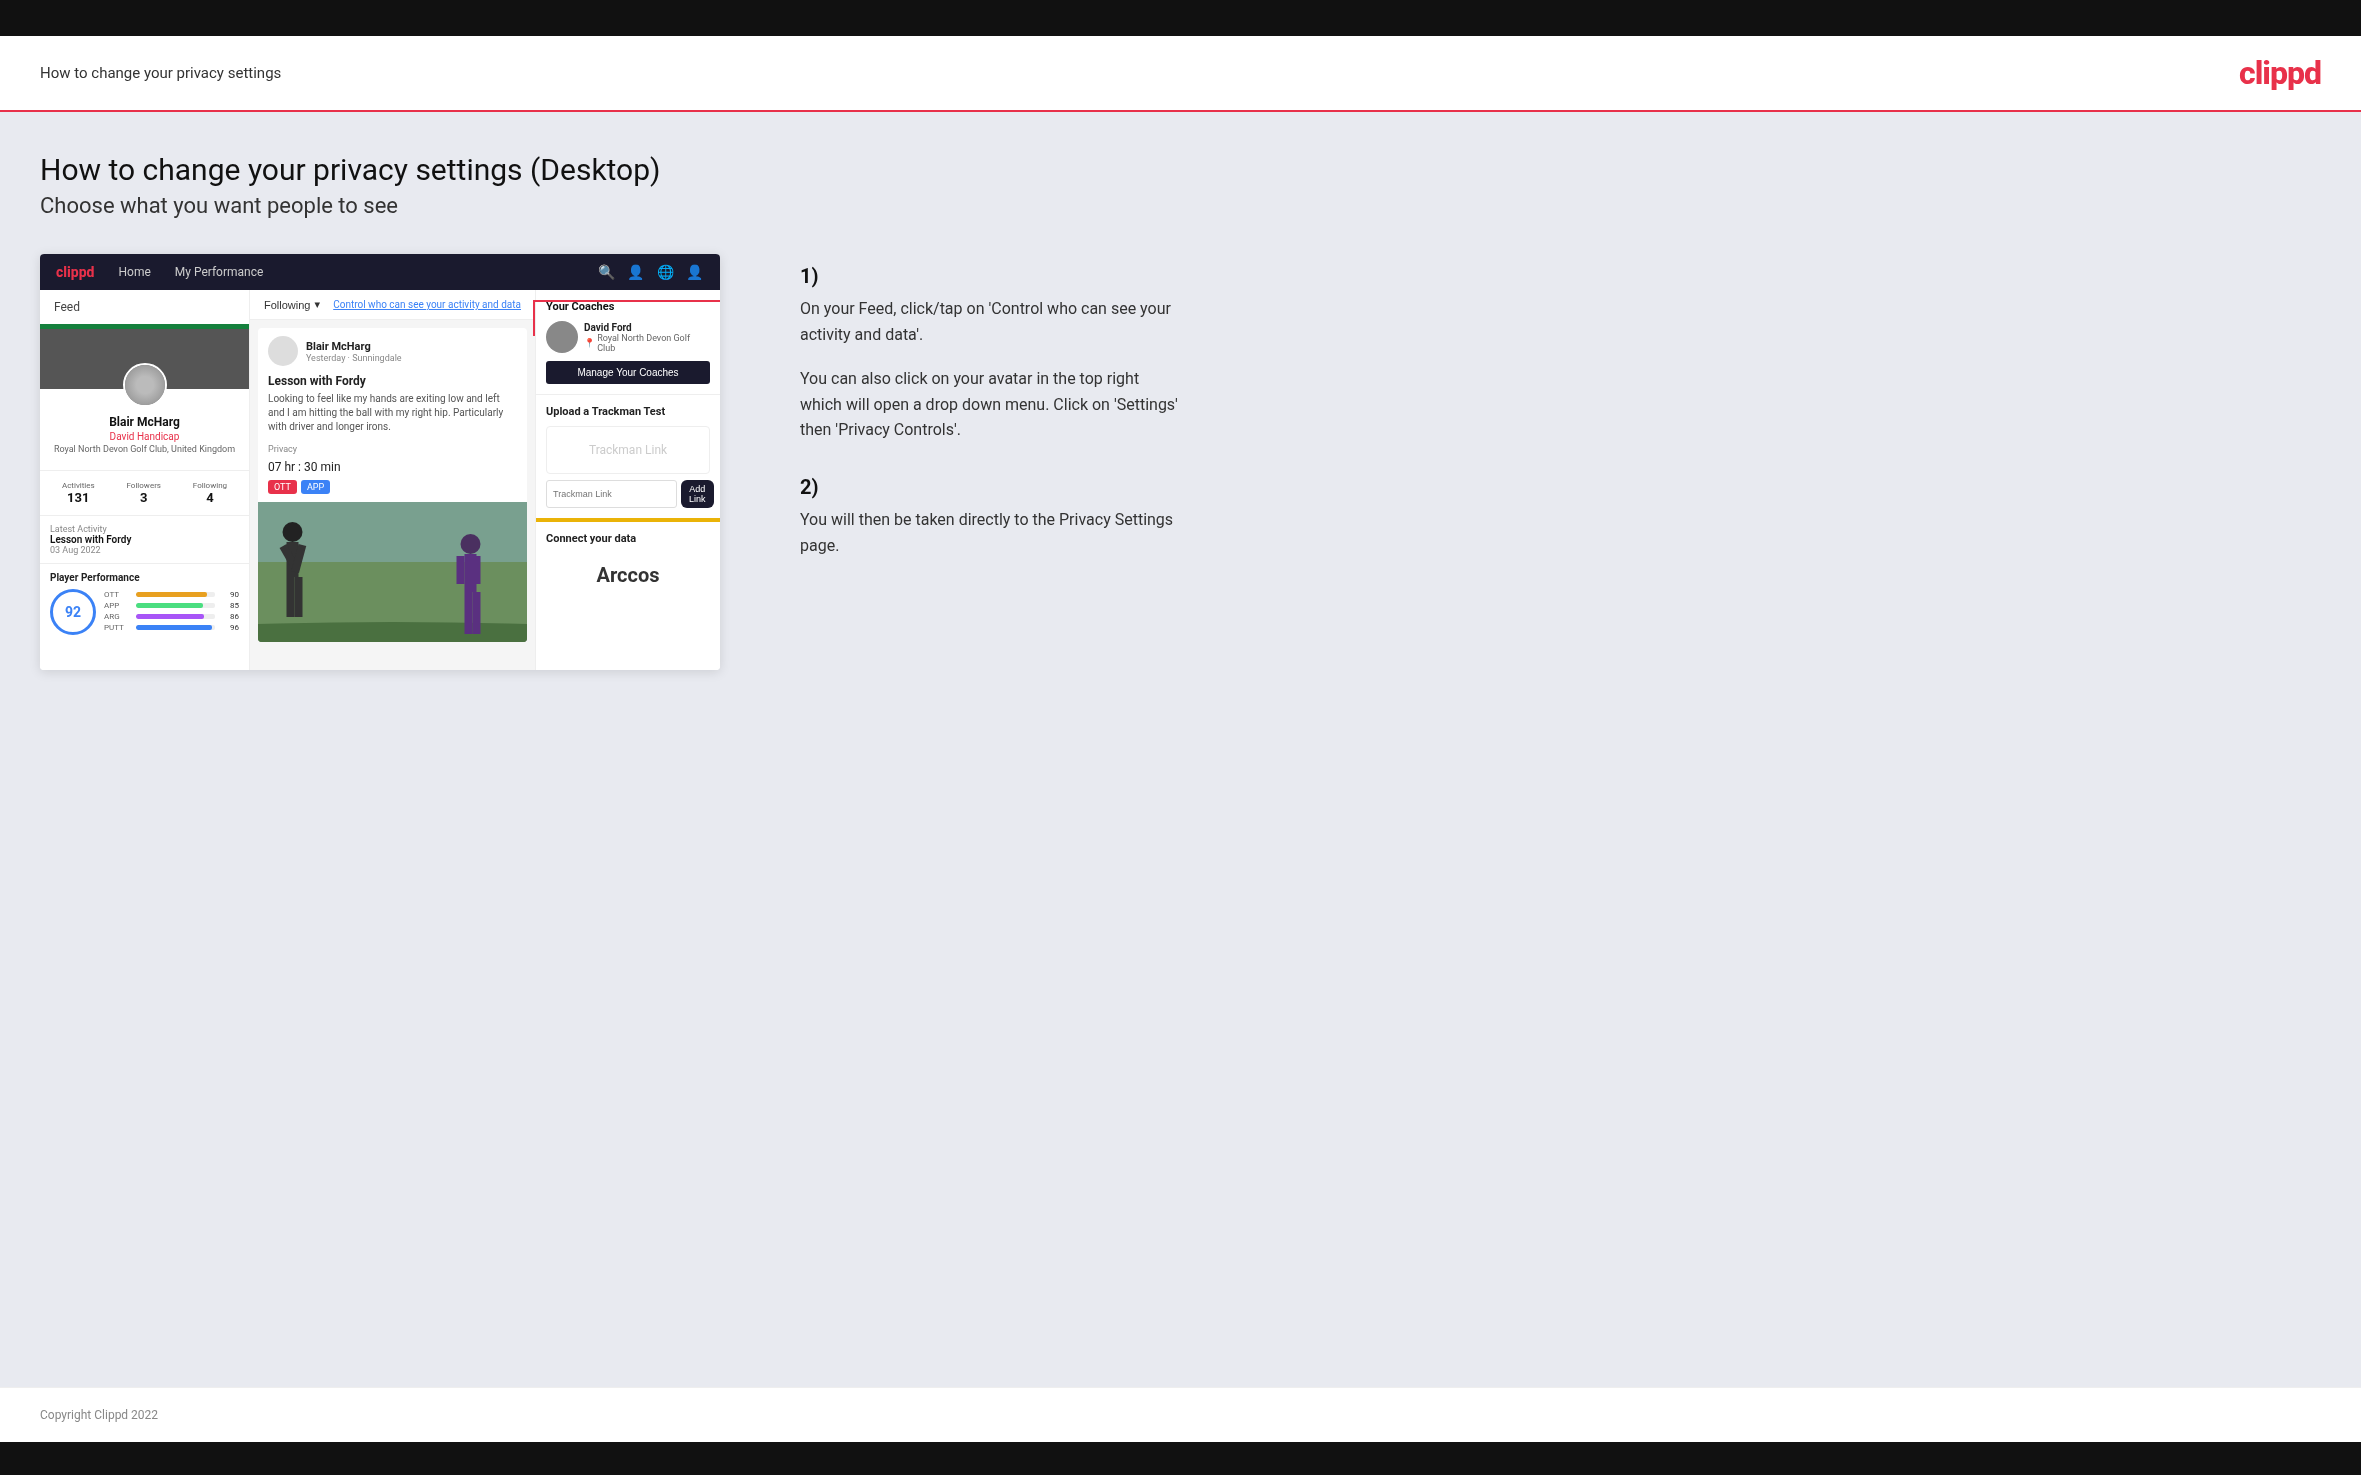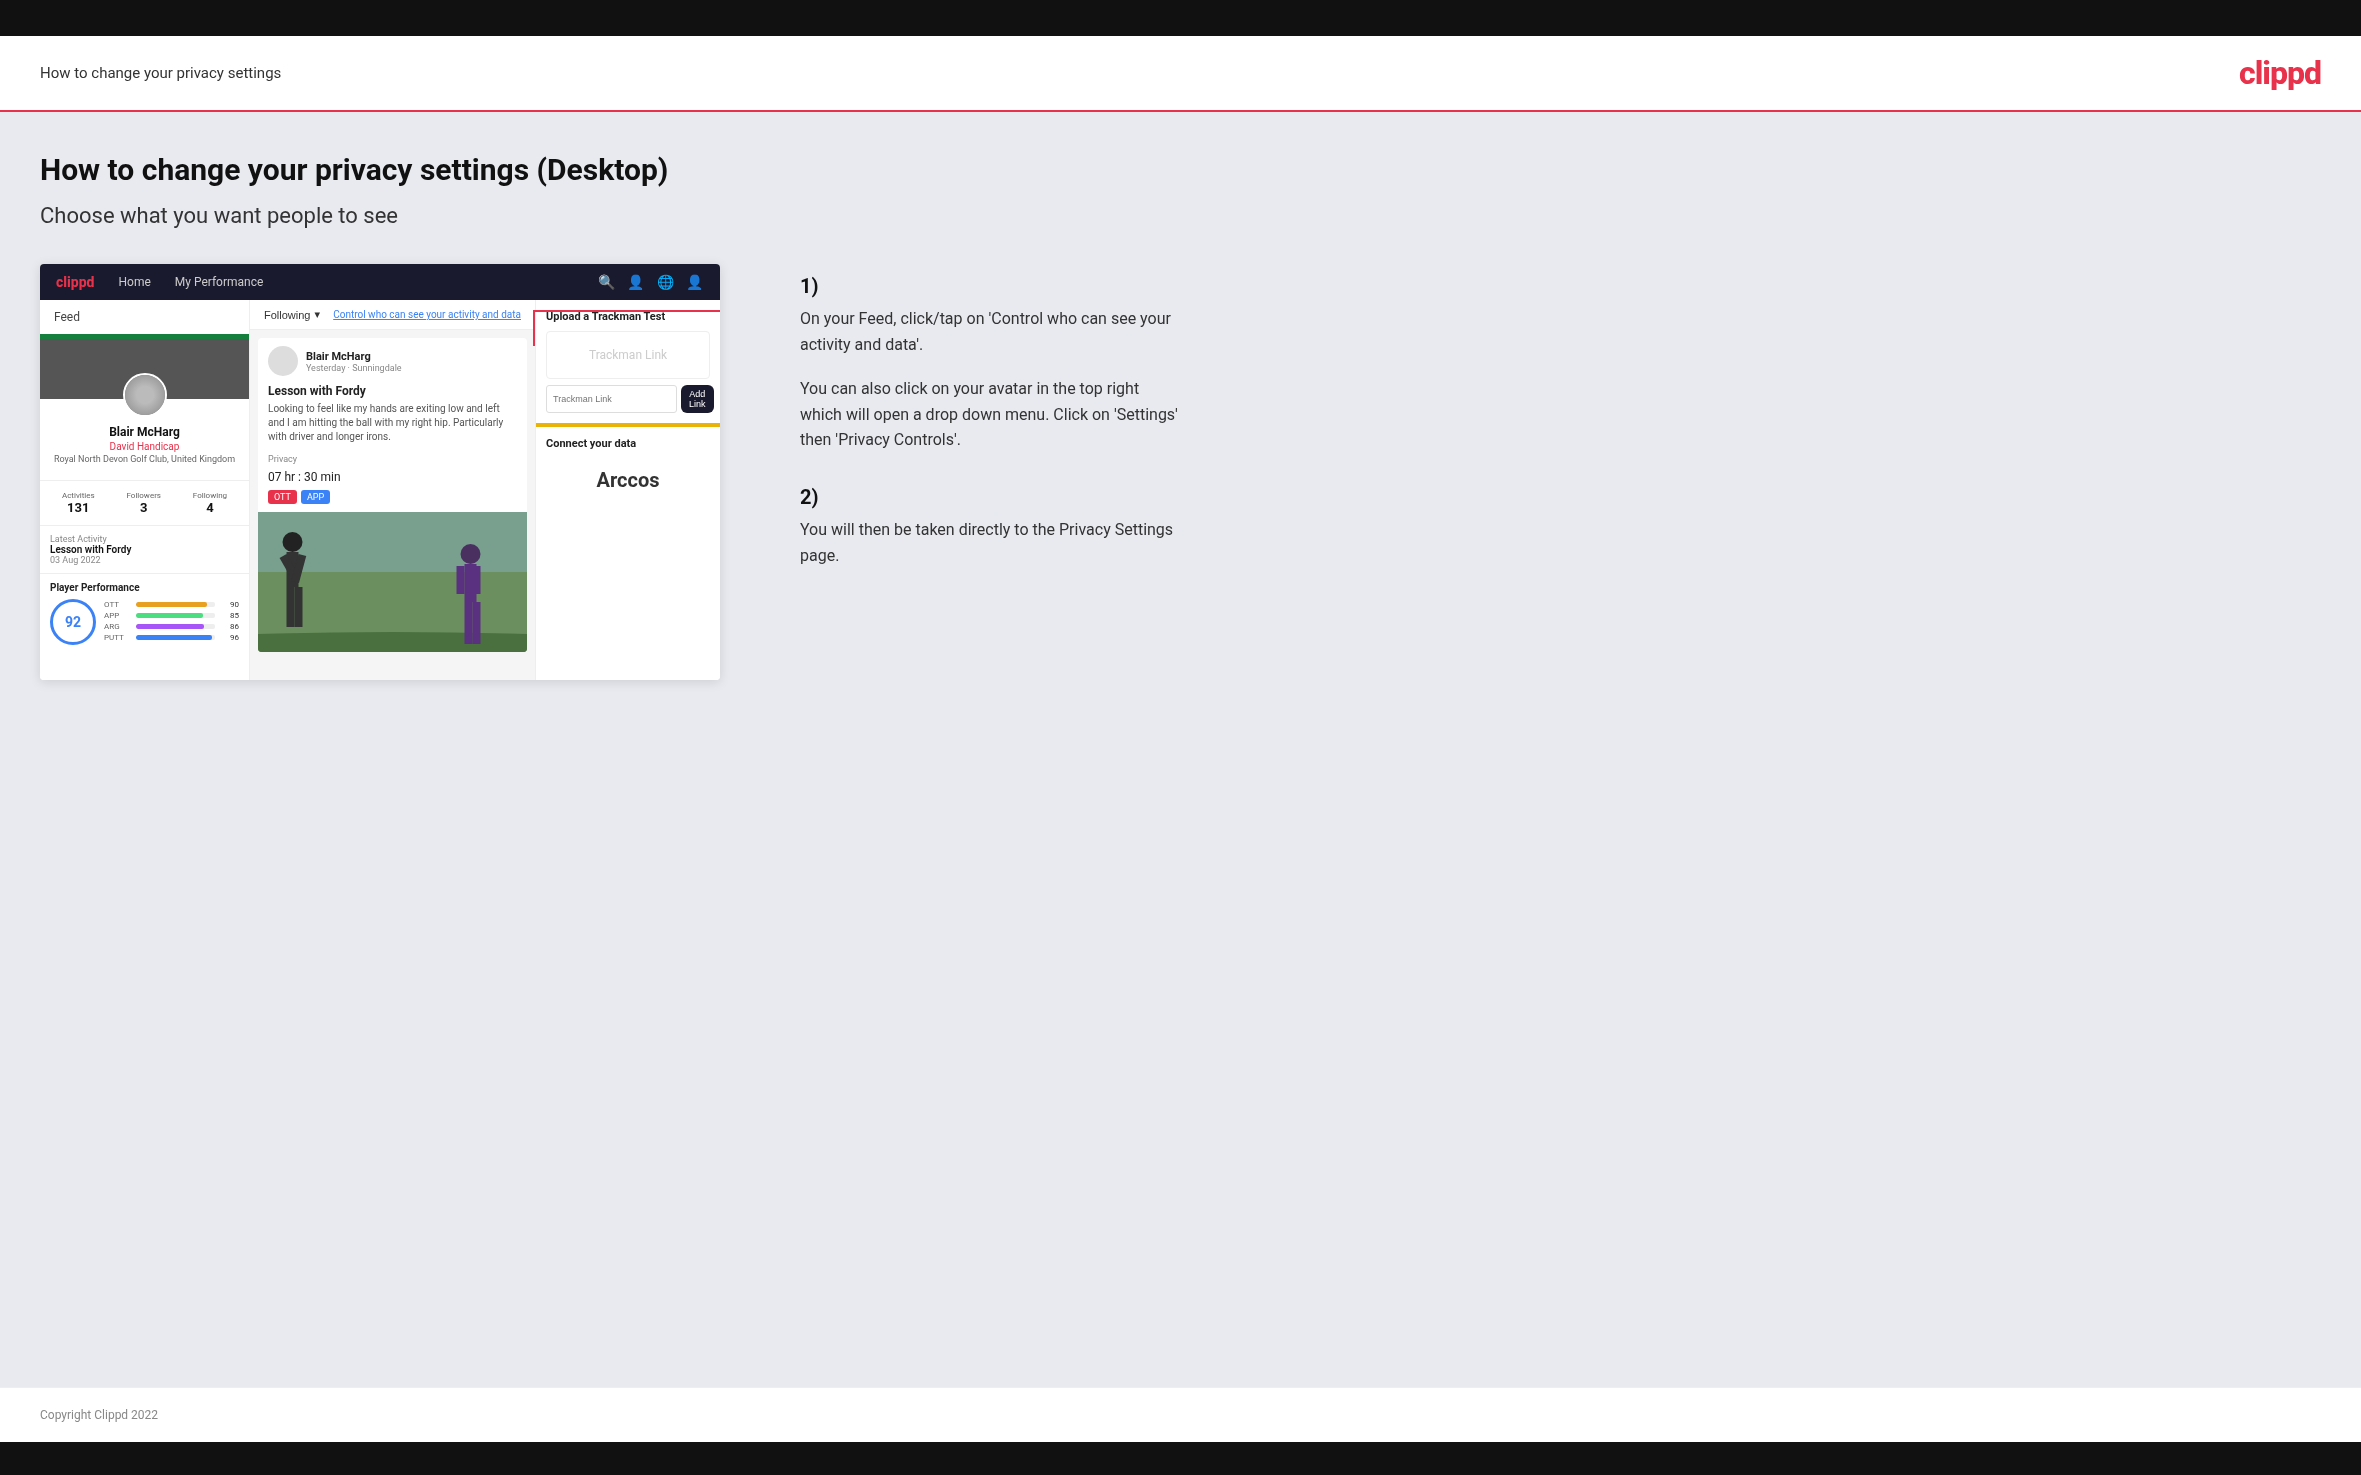--- a/index.html
+++ b/index.html
@@ -39,23 +39,23 @@
     
     .main-content {
       background: #e8eaf0;
       margin: 0;
       padding: 40px 40px 40px 40px;
       min-height: calc(100vh - 200px);
     }
 
     .hero-title {
       font-size: 30px;
-      font-weight: 700;
+      font-weight: 400;
       color: #111;
-      margin-bottom: 16px;
+      margin-bottom: 6px;
     }
     .hero-subtitle {
       font-size: 22px;
       color: #333;
       margin-bottom: 36px;
     }
 
     
     .content-row {
       display: flex;
@@ -691,20 +691,34 @@
                   <rect x="12" y="60" width="8" height="42" fill="#5a3080"></rect>
                   <rect x="20" y="60" width="8" height="42" fill="#5a3080"></rect>
                 </g>
               </svg>
             </div>
           </div>
         </div>
 
         <div class="app-right-panel">
 
+          <div class="panel-section">
+            <div class="panel-section-title">Your Coaches</div>
+            <div class="coach-item">
+              <div class="coach-avatar"></div>
+              <div>
+                <div class="coach-name">David Ford</div>
+                <div class="coach-club">
+                  <span>📍</span>
+                  <span>Royal North Devon Golf Club</span>
+                </div>
+              </div>
+            </div>
+            <button class="manage-coaches-btn">Manage Your Coaches</button>
+          </div>
 
           <div class="trackman-section">
             <div class="trackman-title">Upload a Trackman Test</div>
             <div class="trackman-placeholder">Trackman Link</div>
             <div class="trackman-input-row">
               <input class="trackman-input" placeholder="Trackman Link" readonly="" style="">
               <button class="add-link-btn">Add Link</button>
             </div>
           </div>
 

